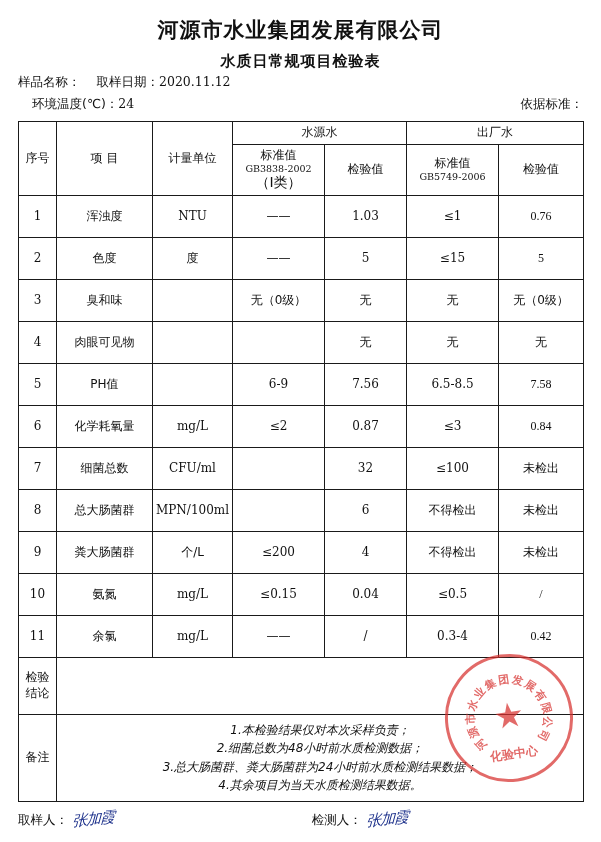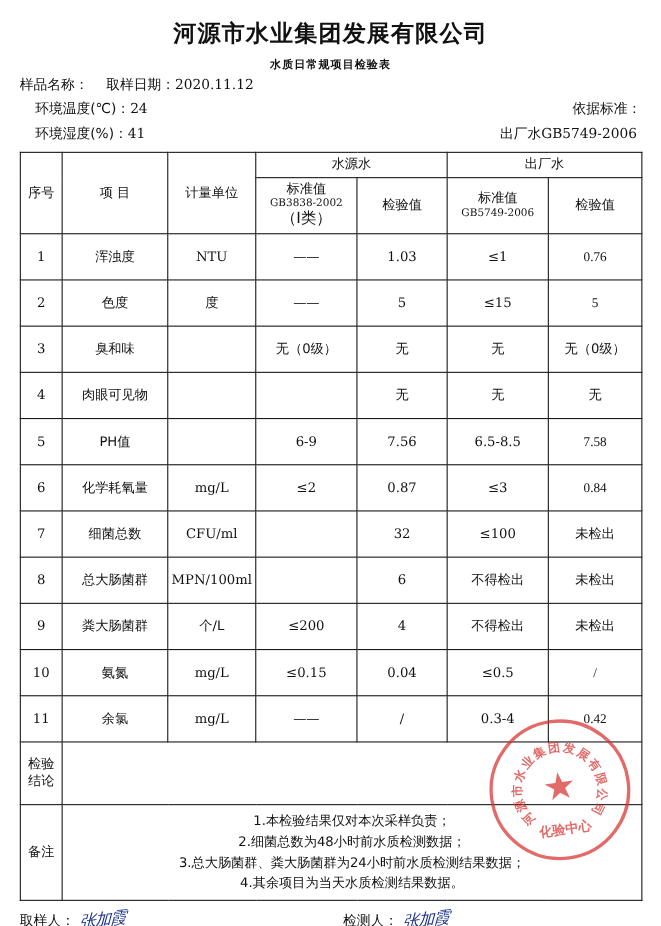--- a/index.html
+++ b/index.html
@@ -24,21 +24,21 @@
   }
   .title {
     text-align: center;
     font-size: 21px;
     font-weight: bold;
     letter-spacing: 1px;
     margin-top: 6px;
   }
   .subtitle {
     text-align: center;
-    font-size: 10px;
+    font-size: 15px;
     font-weight: bold;
     letter-spacing: 1px;
     margin-top: 8px;
   }
   .meta {
     font-size: 12.5px;
     line-height: 1.75;
   }
   .meta-row {
     display: flex;
@@ -106,21 +106,21 @@
   .notes-label {
     height: 86px;
   }
   .notes-body {
     text-align: left;
     padding: 6px 8px;
     font-size: 11px;
     line-height: 1.55;
     position: relative;
   }
-  .notes-body div { white-space: nowrap; }
+  .notes-body div { white-space: nowrap; font-style: italic; }
 
   .footer {
     margin-top: 8px;
     display: flex;
     font-size: 12.5px;
     position: relative;
   }
   .footer .left { width: 52%; }
   .footer .right { width: 48%; }
 
@@ -194,26 +194,20 @@
       <span class="meta-label">样品名称：</span>
       <span style="width:16px;">&nbsp;</span>
       <span class="meta-label">取样日期：</span>
       <span class="meta-value">2020.11.12</span>
     </div>
     <div class="meta-row meta-indent">
       <span class="meta-label">环境温度(℃)：</span>
       <span class="meta-value">24</span>
       <span class="meta-spacer"></span>
       <span class="meta-label">依据标准：</span>
-    </div>
-    <div class="meta-row meta-indent">
-      <span class="meta-label">环境湿度(%)：</span>
-      <span class="meta-value">41</span>
-      <span class="meta-spacer"></span>
-      <span class="meta-value meta-right-line">出厂水GB5749-2006</span>
     </div>
   </div>
 
   <table class="report">
     <colgroup>
       <col style="width:38px">
       <col style="width:96px">
       <col style="width:80px">
       <col style="width:92px">
       <col style="width:82px">

